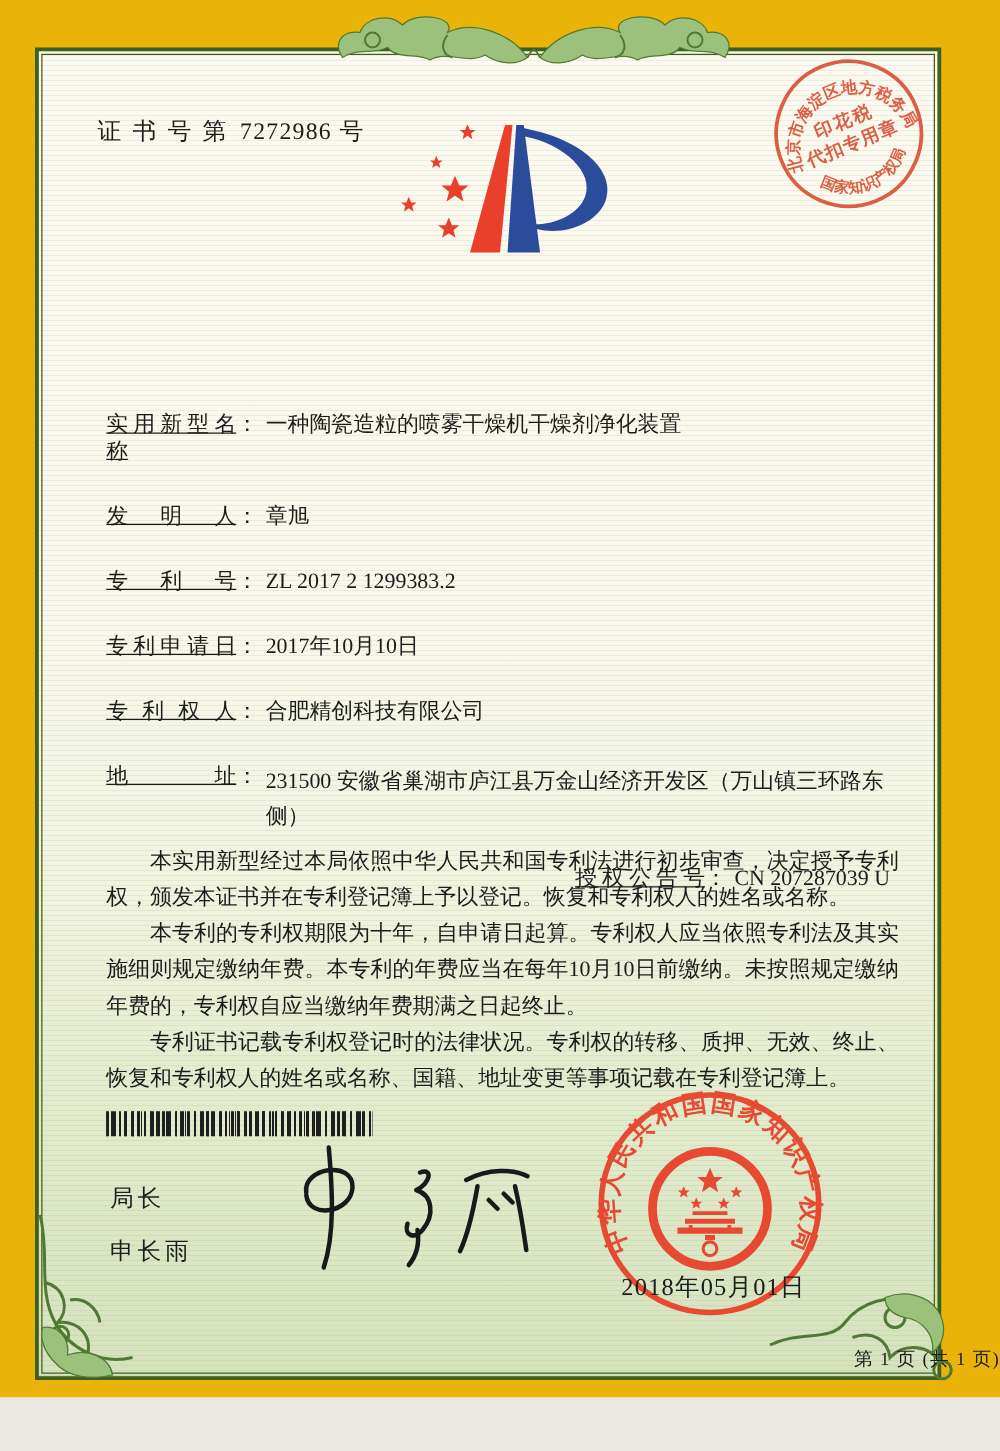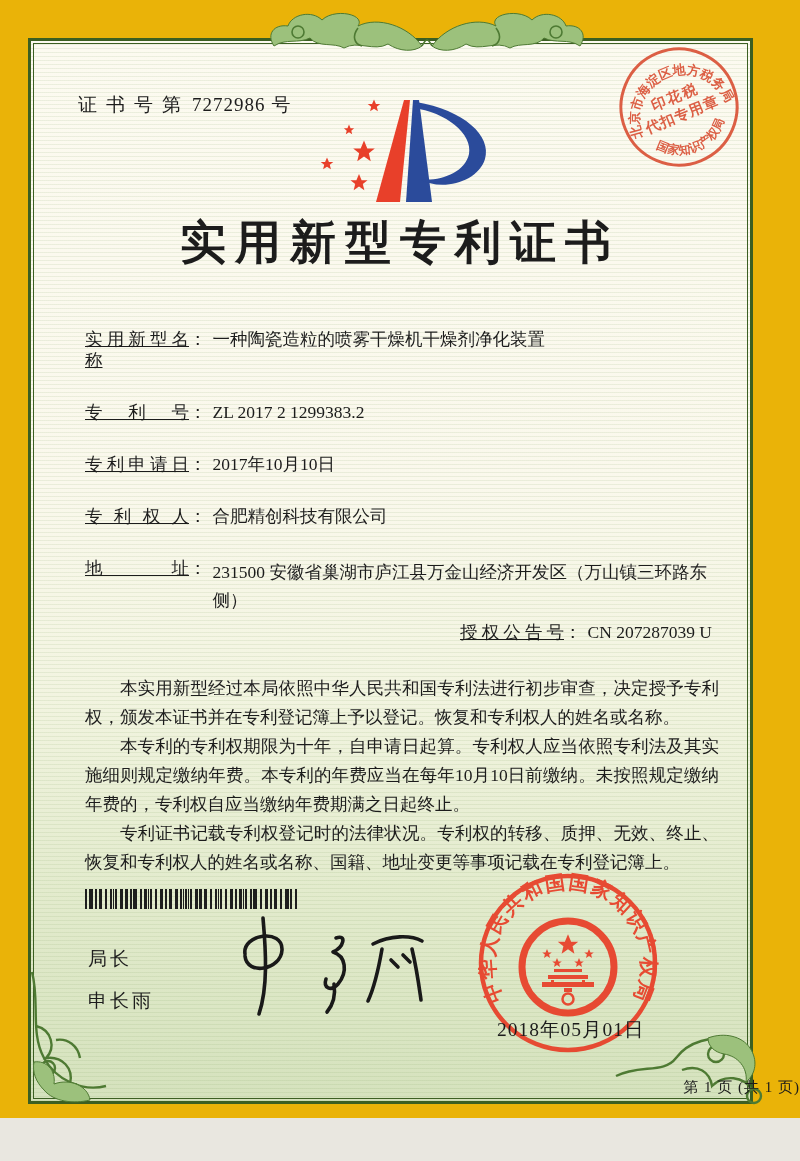--- a/index.html
+++ b/index.html
@@ -27,21 +27,21 @@
   .title{
     position:absolute;left:0;right:0;top:212px;text-align:center;
     font-size:46px;font-weight:bold;letter-spacing:9px;white-space:nowrap;
   }
   
   .fields{position:absolute;left:85px;top:329px;width:645px;font-size:17.5px;}
   .frow{margin-bottom:31px;line-height:21px;}
   .flabel{display:inline-block;width:104px;text-align:justify;text-align-last:justify;vertical-align:top;text-decoration:underline;}
   .fcolon{vertical-align:top;margin-right:6px;}
   .fval{vertical-align:top;}
-  .frow-addr{margin-bottom:8px;}
+  .frow-addr{margin-bottom:26px;}
   .fval-addr{display:inline-block;width:505px;line-height:28px;}
   .frow-grant{position:relative;margin-bottom:0;}
   .grant-right{position:absolute;left:335px;top:0;white-space:nowrap;}
   .grant-right .flabel{width:104px;padding-left:40px;}
   
   .paras{position:absolute;left:85px;top:674px;width:634px;}
   .paras p{margin:0;font-size:17.5px;line-height:29px;text-indent:2em;text-align:justify;}
   
   .barcode{
     position:absolute;left:85px;top:889px;width:213px;height:20px;
@@ -136,25 +136,27 @@
     <text font-size="13" fill="#d94f33" font-weight="bold">
       <textPath href="#arcT" startOffset="50%" text-anchor="middle">北京市海淀区地方税务局</textPath>
     </text>
     <text x="75" y="69" text-anchor="middle" font-size="14.5" fill="#d94f33" font-weight="bold" letter-spacing="2">印花税</text>
     <text x="75" y="88" text-anchor="middle" font-size="14.5" fill="#d94f33" font-weight="bold" letter-spacing="1">代扣专用章</text>
     <text font-size="12" fill="#d94f33" font-weight="bold">
       <textPath href="#arcB" startOffset="50%" text-anchor="middle">国家知识产权局</textPath>
     </text>
   </svg>
 
-  <div class="title">实用新型专利证书</div>
 
   <div class="fields">
     <div class="frow">
       <span class="flabel">实用新型名称</span><span class="fcolon">：</span><span class="fval">一种陶瓷造粒的喷雾干燥机干燥剂净化装置</span>
+    </div>
+    <div class="frow">
+      <span class="flabel">发明人</span><span class="fcolon">：</span><span class="fval">章旭</span>
     </div>
     <div class="frow">
       <span class="flabel">专利号</span><span class="fcolon">：</span><span class="fval">ZL 2017 2 1299383.2</span>
     </div>
     <div class="frow">
       <span class="flabel">专利申请日</span><span class="fcolon">：</span><span class="fval">2017年10月10日</span>
     </div>
     <div class="frow">
       <span class="flabel">专利权人</span><span class="fcolon">：</span><span class="fval">合肥精创科技有限公司</span>
     </div>

